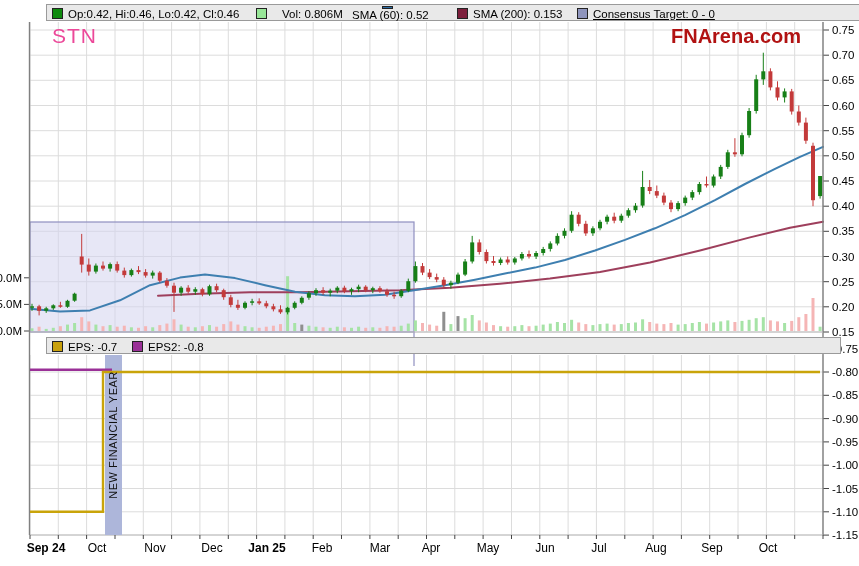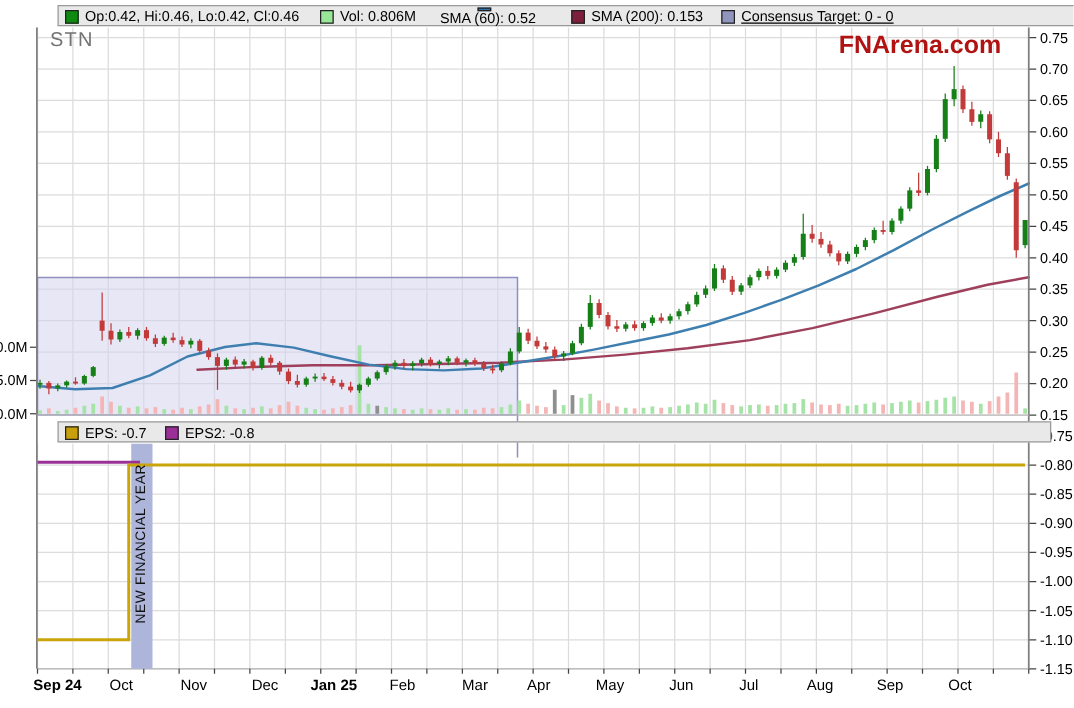--- a/index.html
+++ b/index.html
@@ -4,21 +4,21 @@
 <style>
   html,body{margin:0;padding:0;background:#ffffff;}
   .stage{position:relative;width:859px;height:566px;background:#ffffff;
          font-family:"Liberation Sans",sans-serif;overflow:hidden;}
   .legendbar{position:absolute;height:17px;background:#e9e9e9;border:1px solid #9a9a9a;
              box-sizing:border-box;margin-left:18px;}
   .legendbar .item{position:absolute;top:1px;height:15px;display:flex;align-items:center;
                    font-size:11.5px;color:#000;white-space:nowrap;}
   .legendbar .sq{display:inline-block;width:9px;height:9px;border:1px solid #222;
                  margin-right:5px;}
-  #ticker{position:absolute;left:40px;top:24px;font-size:16px;color:#737373;
+  #ticker{position:absolute;left:52px;top:24px;font-size:21px;color:#ec4899;
           letter-spacing:1px;}
   #sitelogo{position:absolute;right:58px;top:25px;font-size:20px;font-weight:bold;
             color:#b11212;cursor:pointer;}
   #nfy{position:absolute;left:60px;top:362px;width:108px;height:148px;
        display:flex;align-items:center;justify-content:center;
        transform:rotate(-90deg);transform-origin:53px 74px;
        font-size:11px;color:#111;letter-spacing:.5px;white-space:nowrap;pointer-events:none;}
   svg text{font-family:"Liberation Sans",sans-serif;}
 </style>
 </head>
@@ -545,21 +545,21 @@
       <text x="656" y="552" font-size="12" fill="#000" text-anchor="middle">Aug</text>
       <text x="712" y="552" font-size="12" fill="#000" text-anchor="middle">Sep</text>
       <text x="768" y="552" font-size="12" fill="#000" text-anchor="middle">Oct</text>
     </svg>
 
   <div id="topLegend" class="legendbar" style="left:28px;top:4px;width:817px;">
       <span class="item" style="left: 5px;">
         <span class="sq" style="background: rgb(14, 138, 14);"></span>
         <span>Op:0.42, Hi:0.46, Lo:0.42, Cl:0.46</span>
       </span>
-      <span class="item" style="left: 209px;">
+      <span class="item" style="left: 209px; gap: 10px;">
         <span class="sq" style="background: rgb(152, 230, 152);"></span>
         <span>Vol: 0.806M</span>
       </span>
       <span class="item" style="left: 305px; flex-direction: column;">
         <span class="sq" style="background: rgb(43, 111, 168);"></span>
         <span>SMA (60): 0.52</span>
       </span>
       <span class="item" style="left: 410px;">
         <span class="sq" style="background: rgb(125, 31, 60);"></span>
         <span>SMA (200): 0.153</span>

